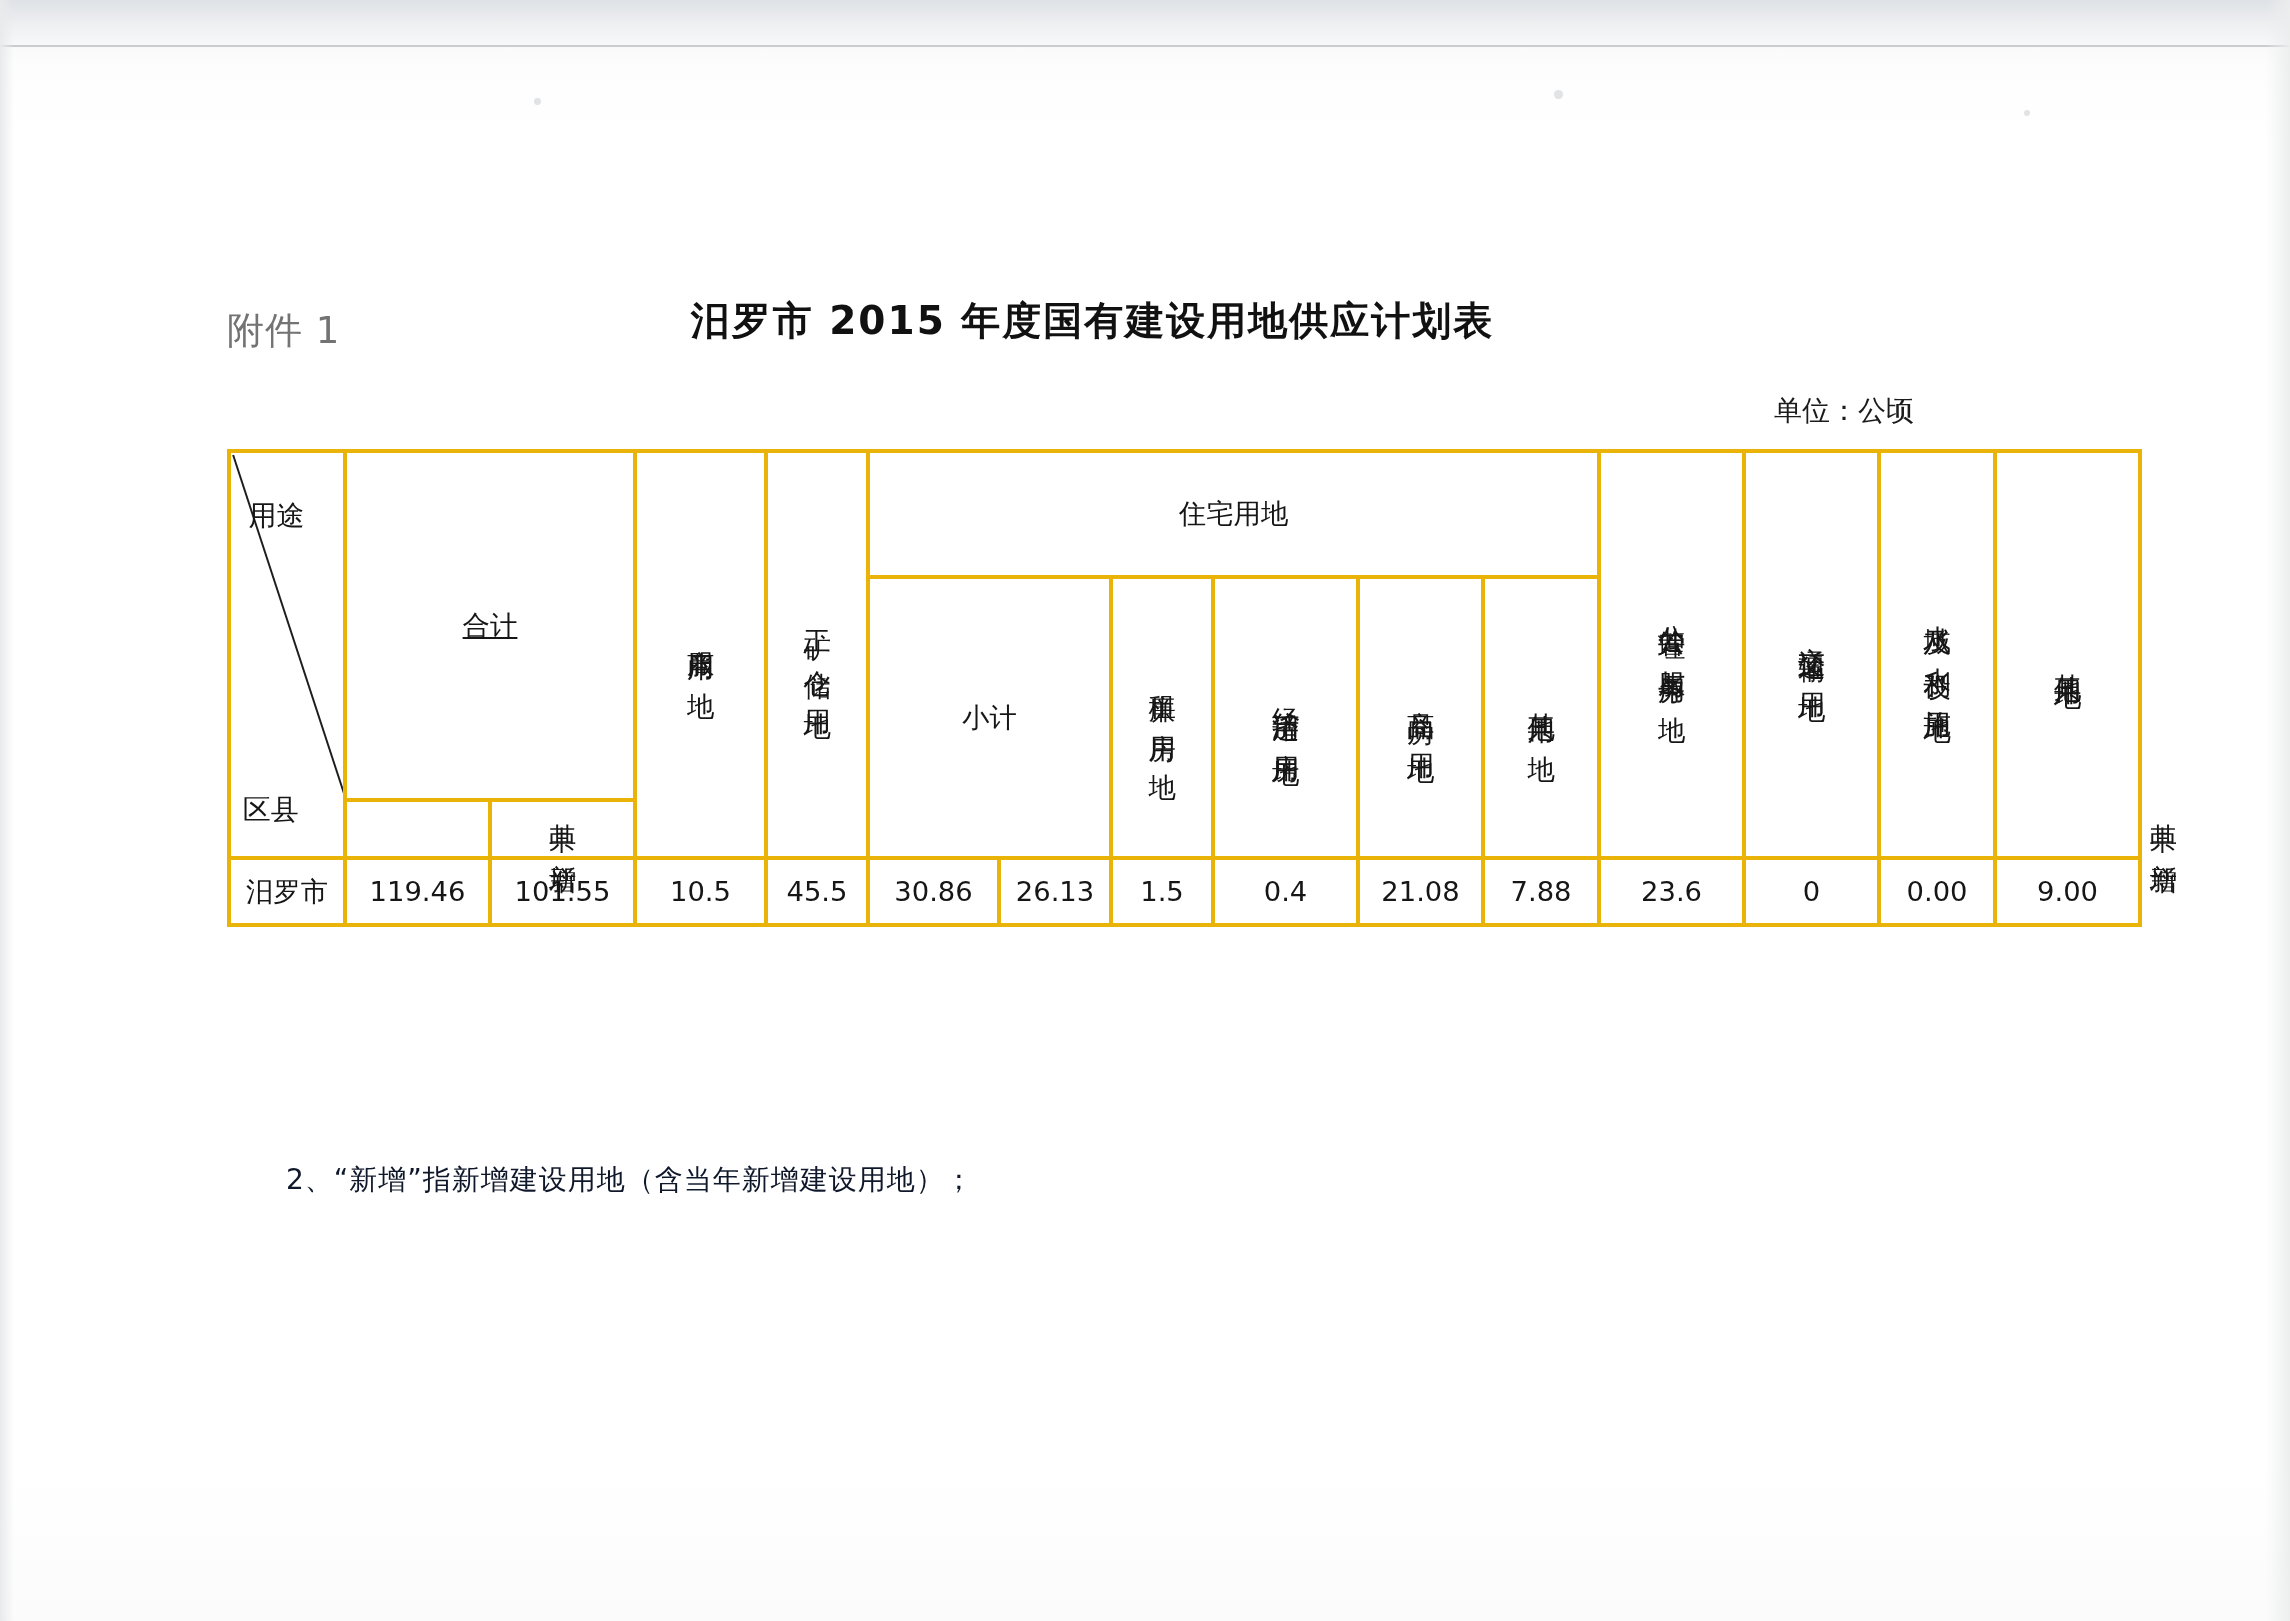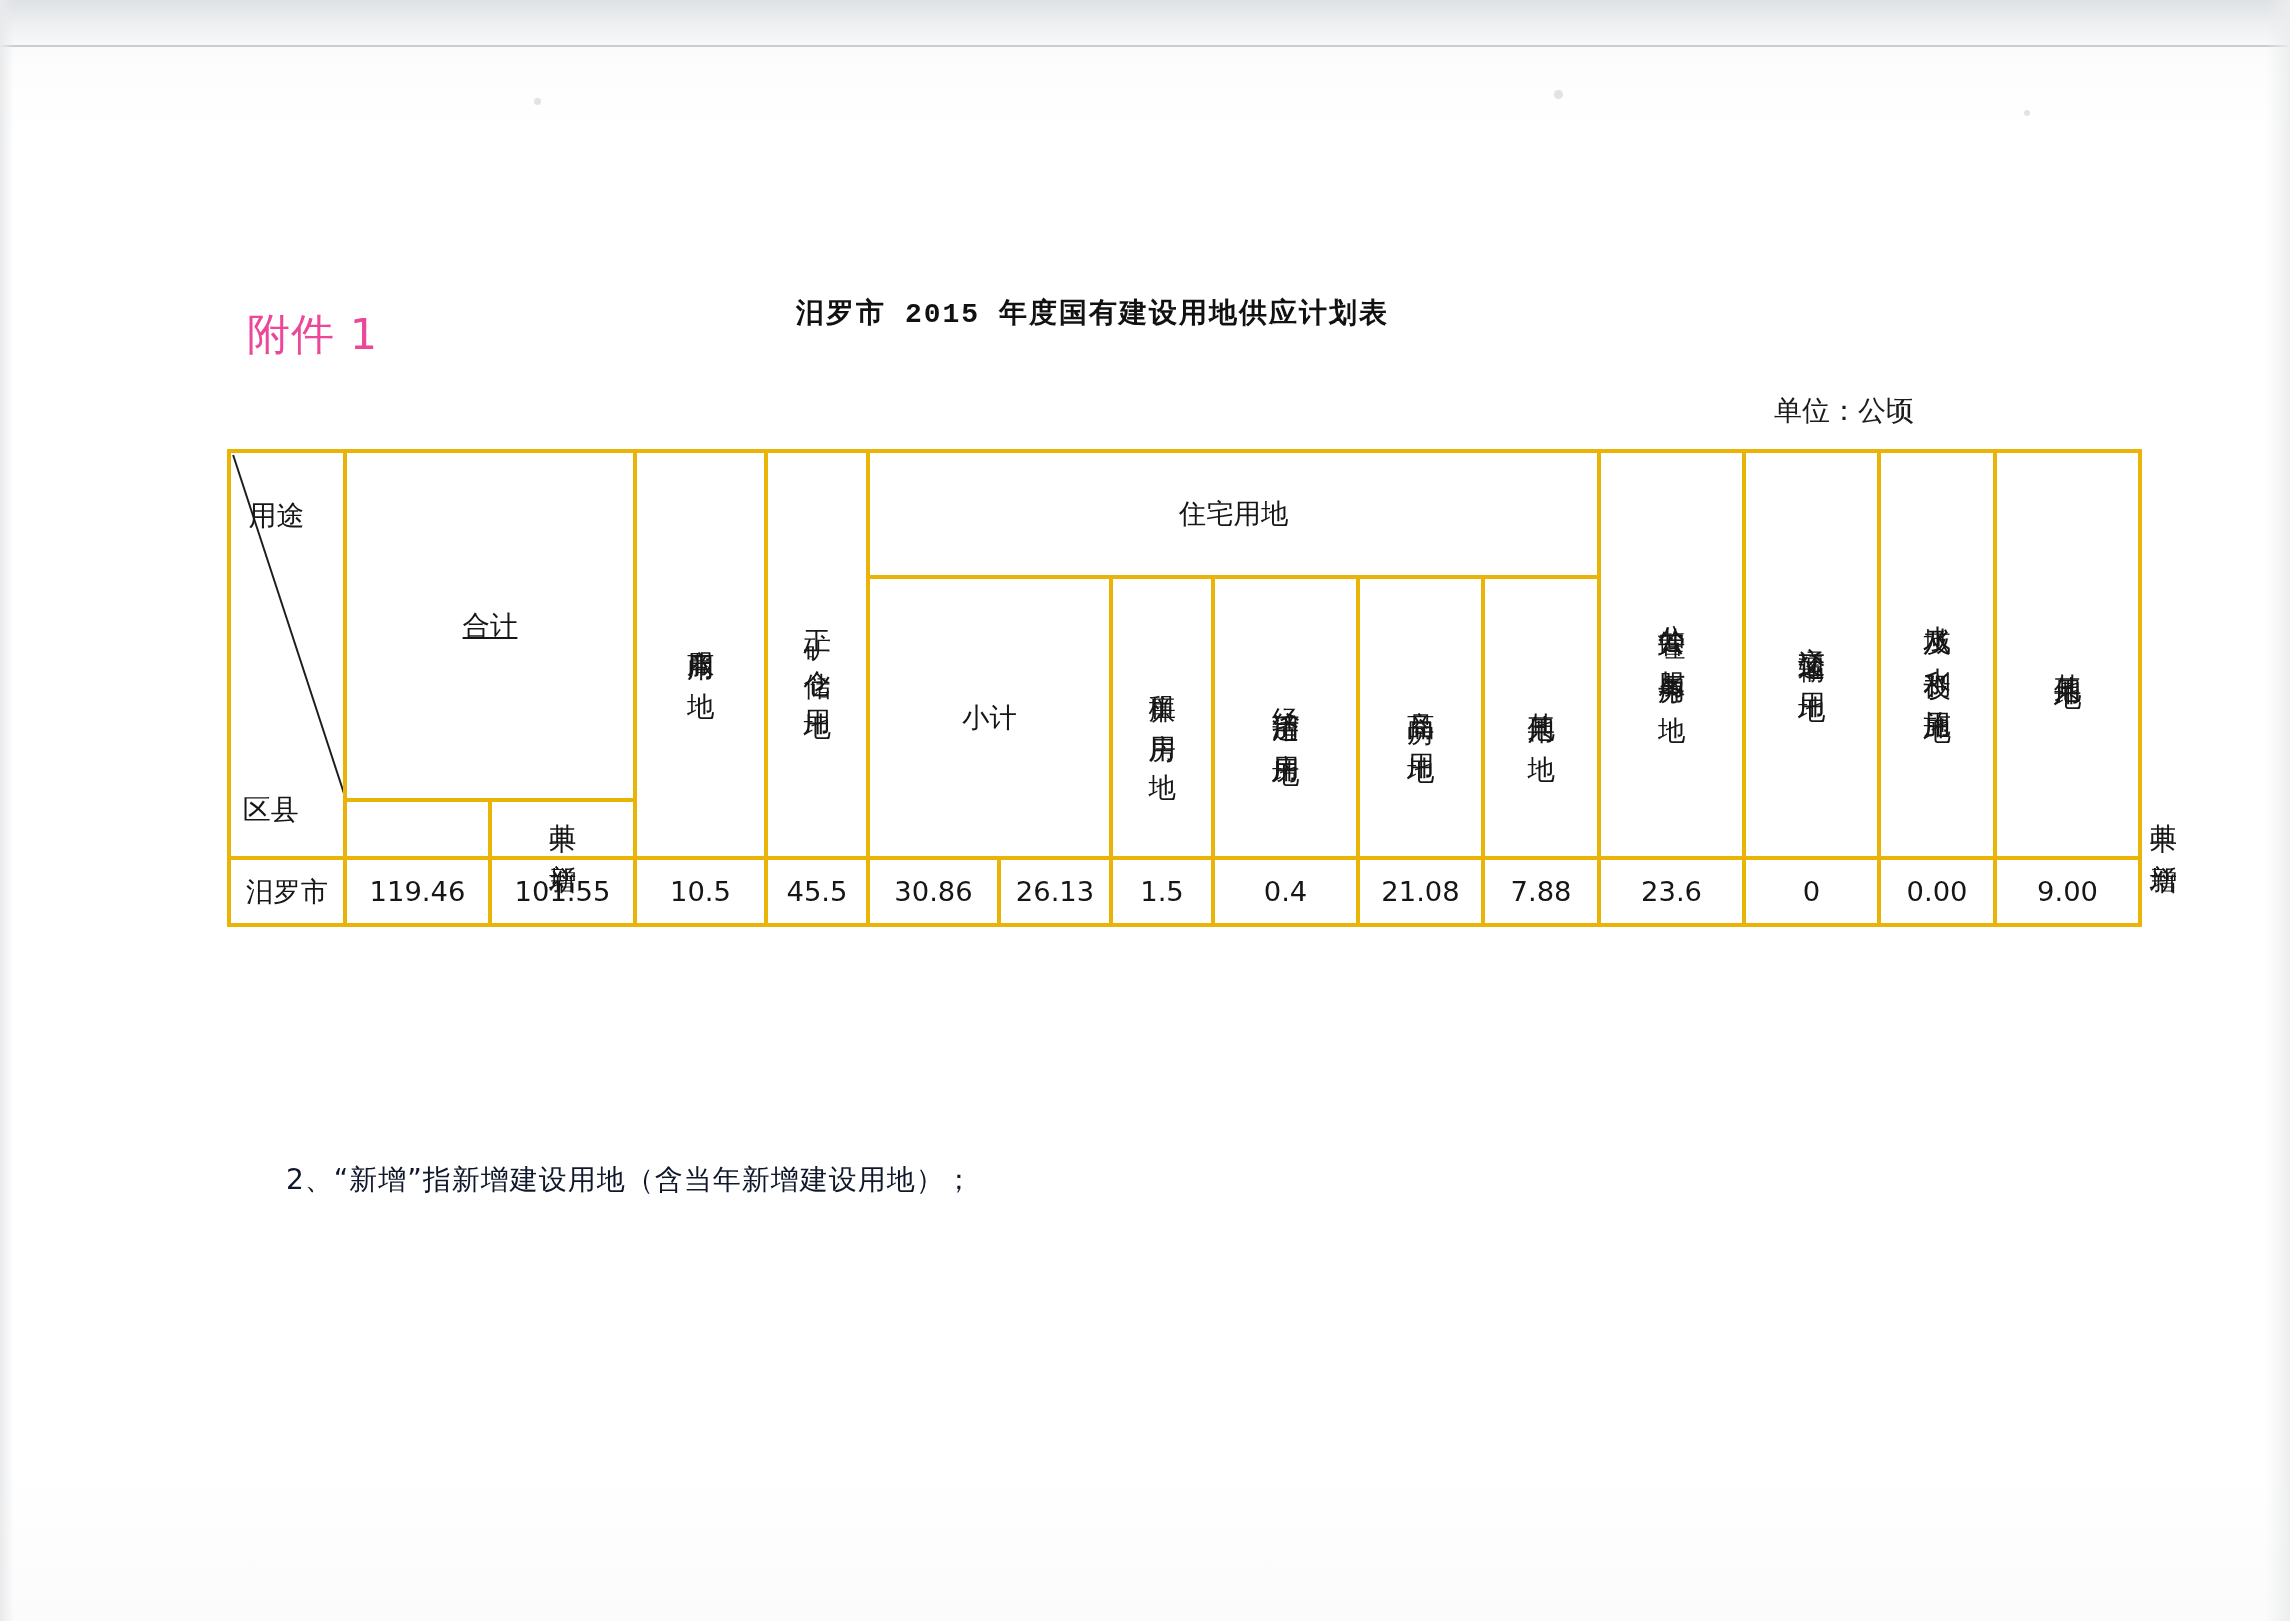--- a/index.html
+++ b/index.html
@@ -56,38 +56,37 @@
     opacity: .55;
   }
   .content {
     position: absolute;
     left: 0; top: 0;
     width: 2291px; height: 1621px;
   }
 
   .attach-label {
     position: absolute;
-    left: 247px;
+    left: 227px;
     top: 306px;
-    font-size: 43px;
+    font-size: 37px;
     letter-spacing: 1px;
-    color: #ec4899;
+    color: #737373;
     font-family: "DejaVu Sans", "Liberation Sans", sans-serif;
   }
   .doc-title {
     position: absolute;
     left: 0;
     top: 294px;
     width: 2185px;
     text-align: center;
-    font-size: 28px;
+    font-size: 39px;
     font-weight: bold;
     letter-spacing: 2px;
     color: #111;
-    font-family: Liberation Mono, monospace;
   }
   .unit-label {
     position: absolute;
     right: 377px;
     top: 392px;
     font-size: 28px;
     color: #1b1b1b;
   }
 
   

